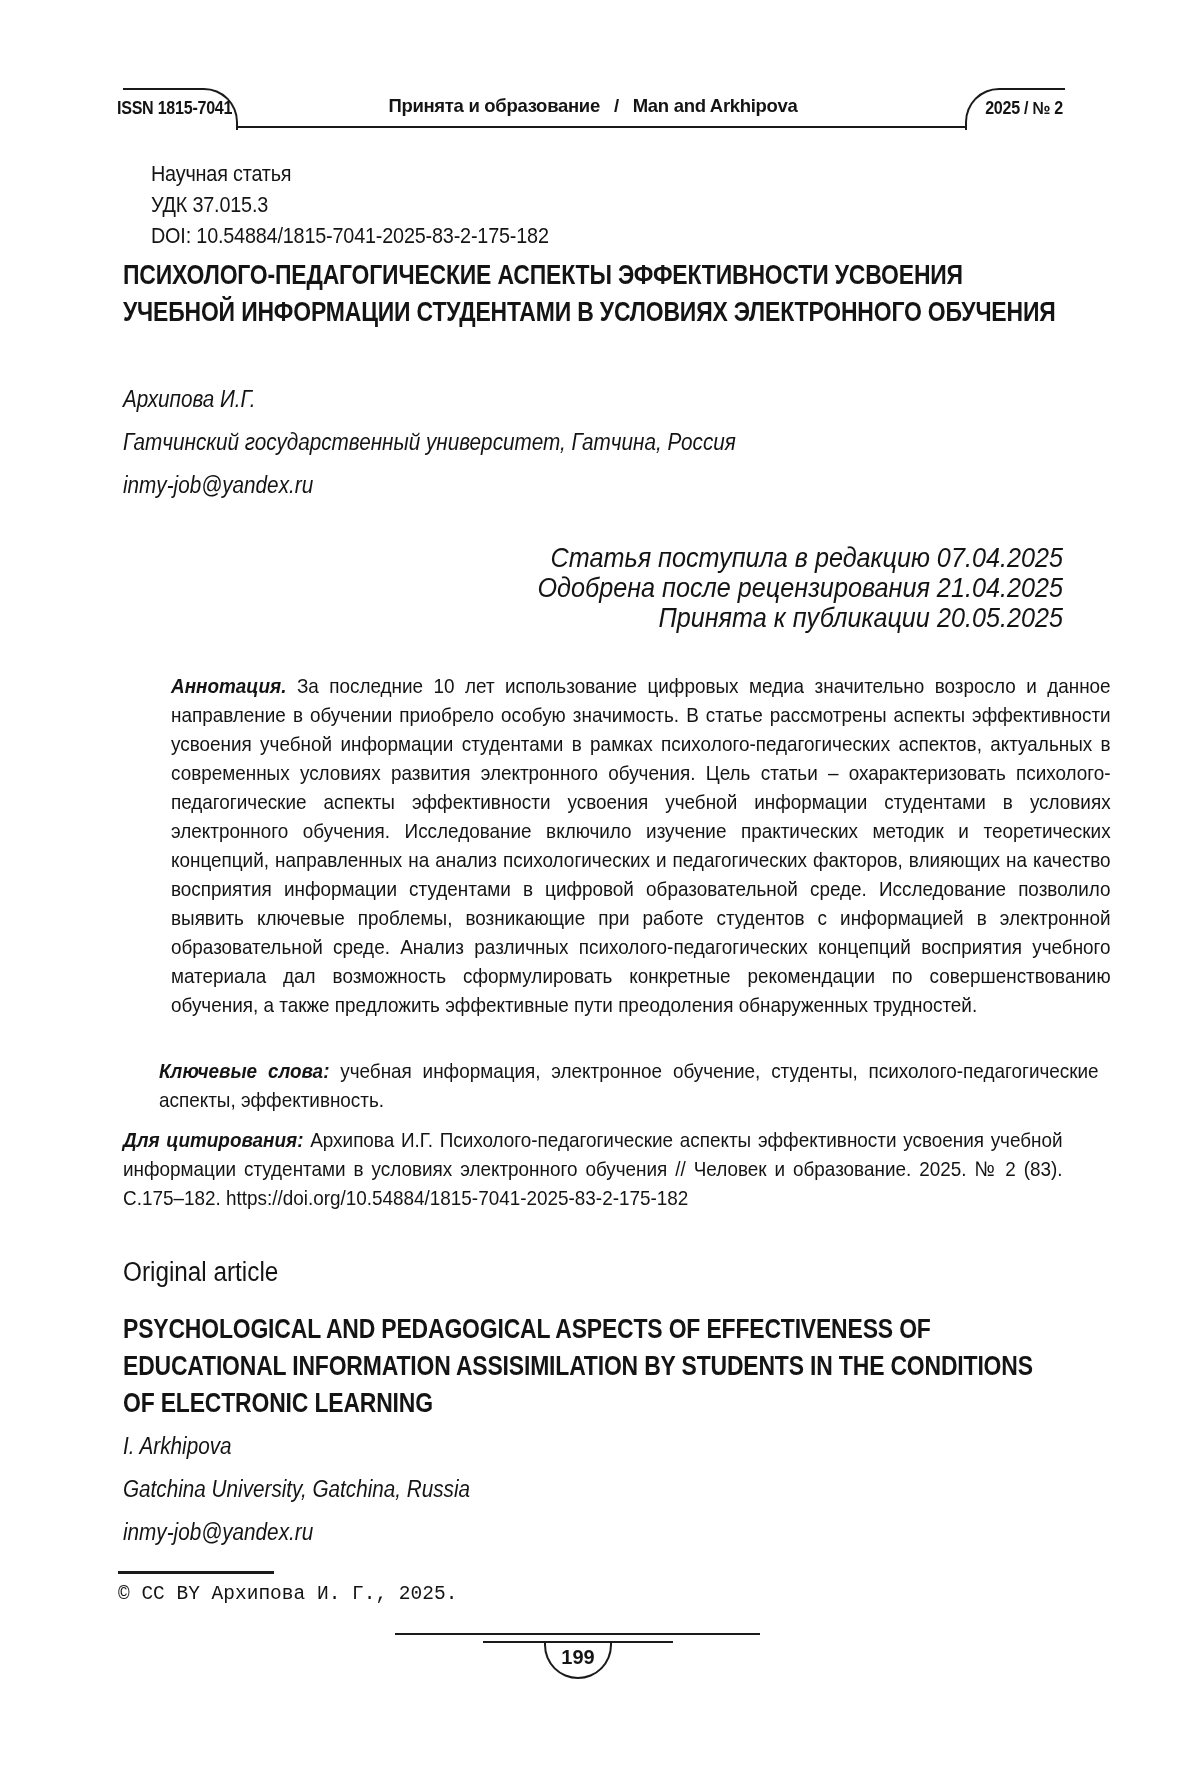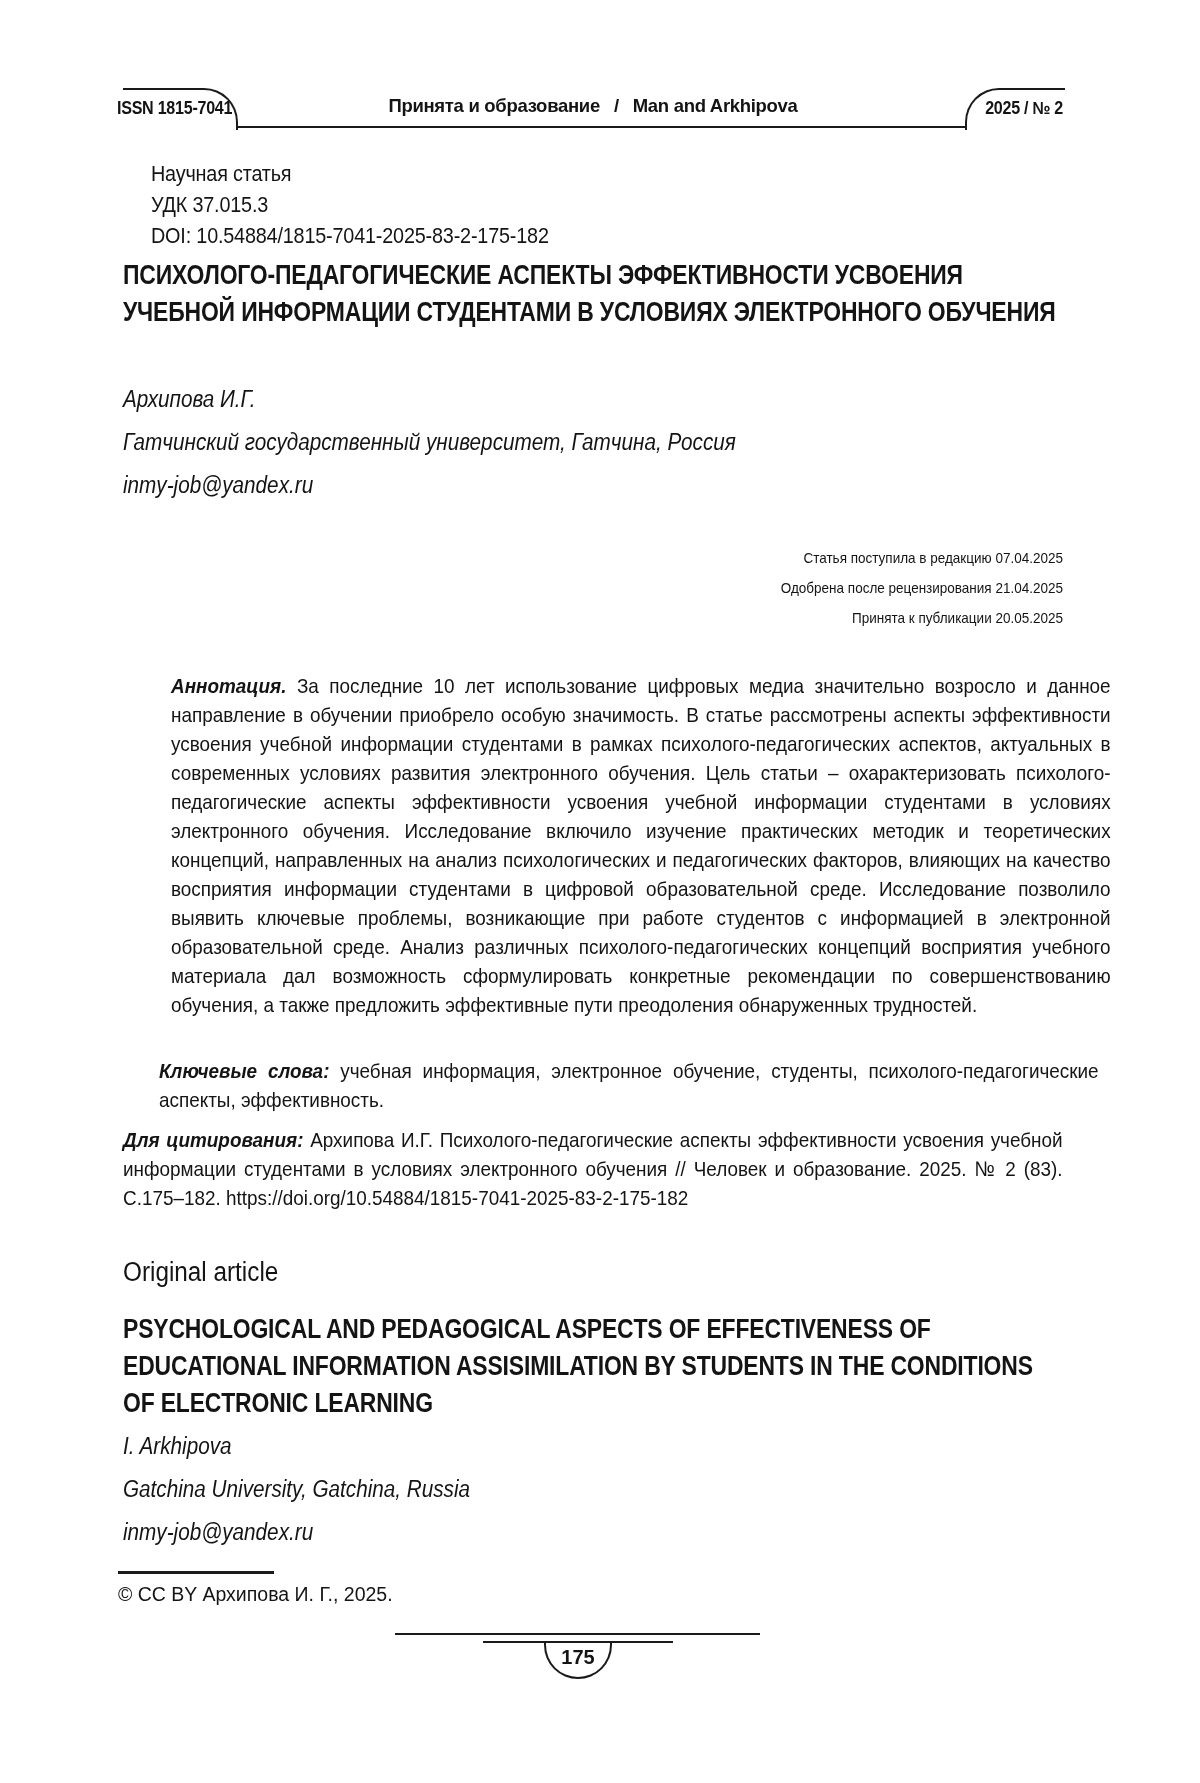--- a/index.html
+++ b/index.html
@@ -25,30 +25,30 @@
   .cw-title{width:1106px;transform:scaleX(0.85);transform-origin:0 0;}
   
   .meta{left:123px;top:158px;font-size:22px;line-height:31px;letter-spacing:-0.2px;margin-left:28px;}
   .title-ru{left:123px;top:257px;}
   .title-en{left:123px;top:1311px;}
   .doc-title{font-weight:bold;font-size:27px;line-height:37px;letter-spacing:-0.2px;}
   .authors{font-style:italic;font-size:23px;}
   .authors p{margin:0 0 17px 0;line-height:26px;}
   .auth-ru{left:123px;top:386px;}
   .auth-en{left:123px;top:1433px;}
-  .dates{right:137px;top:543px;text-align:right;font-size:15px;line-height:30px;}
+  .dates{right:137px;top:543px;text-align:right;font-style:italic;font-size:28px;line-height:30px;}
   .body-par{font-size:21px;line-height:29px;text-align:justify;letter-spacing:0;}
   .abstract{left:123px;top:671px;margin-left:48px;}
   .keywords{left:123px;top:1056px;margin-left:36px;}
   .citation{left:123px;top:1125px;}
   .lead{font-weight:bold;font-style:italic;}
   .orig{left:123px;top:1258px;font-size:27px;line-height:28px;}
   
   .fn-rule{left:118px;top:1571px;width:156px;border-top:3px solid #1a1a1a;}
-  .copyright{left:118px;top:1582px;font-family:Liberation Sans, sans-serif;font-size:19.5px;line-height:24px;}
+  .copyright{left:118px;top:1582px;font-family:Liberation Mono, monospace;font-size:19.5px;line-height:24px;}
   .f-line-long{left:395px;top:1633px;width:365px;border-top:2.5px solid #1a1a1a;}
   .f-line-short{left:483px;top:1641px;width:190px;border-top:2.5px solid #1a1a1a;}
   .page-bubble{left:544px;top:1643px;width:68px;height:36px;box-sizing:border-box;
     border:2.5px solid #1a1a1a;border-top:none;border-radius:0 0 34px 34px;
     text-align:center;font-weight:bold;font-size:20px;line-height:28px;background:#fff;}
 </style>
 </head>
 <body>
 
 <div class="abs tab-left"></div>
@@ -124,14 +124,14 @@
     <p>inmy-job@yandex.ru</p>
   </div>
 </div>
 
 <div class="abs fn-rule"></div>
 <div class="abs copyright">© CC BY Архипова И. Г., 2025.</div>
 
 <div class="abs f-line-long"></div>
 <div class="abs f-line-short"></div>
 <div class="abs page-bubble">
-  <span>175</span>
+  <span>199</span>
 </div>
 
 </body></html>

